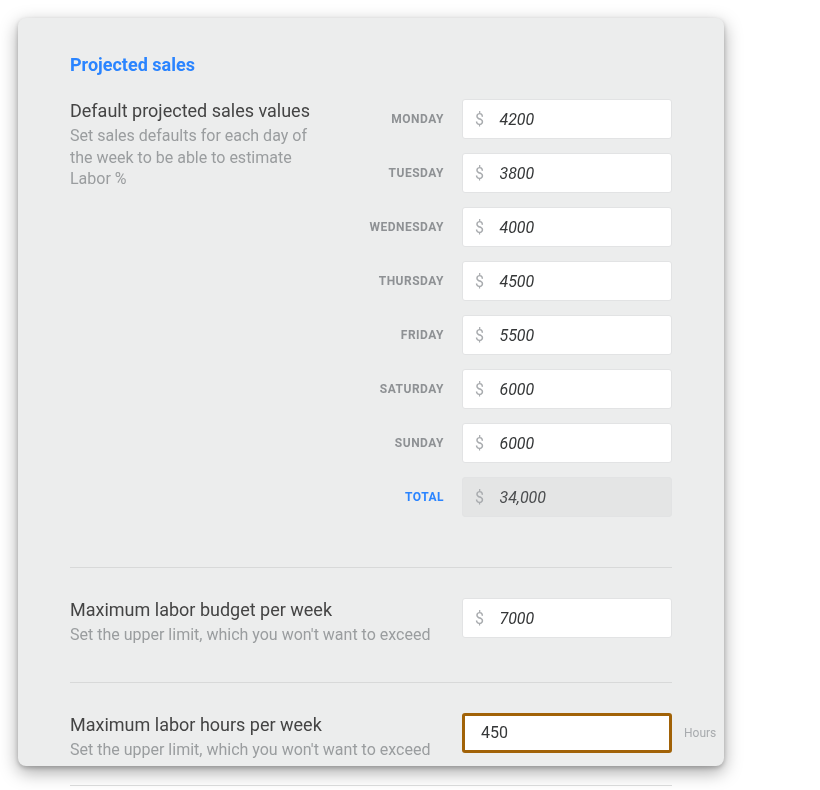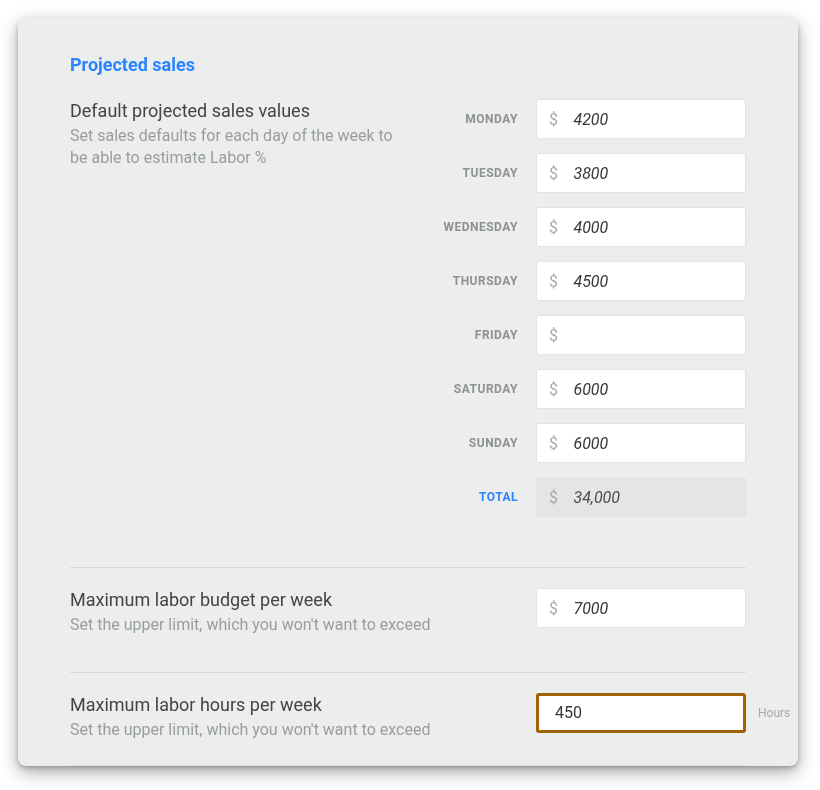--- a/index.html
+++ b/index.html
@@ -5,21 +5,21 @@
   * { box-sizing: border-box; margin: 0; padding: 0; }
   body {
     font-family: -apple-system, BlinkMacSystemFont, "Segoe UI", Roboto, Helvetica, Arial, sans-serif;
     background: #fff;
     width: 820px;
     height: 790px;
     overflow: hidden;
   }
   .panel {
     margin: 18px 2px 22px 18px;
-    width: 780px;
+    width: 706px;
     height: 748px;
     background: #eceded;
     border-radius: 8px;
     box-shadow: 0 6px 18px rgba(0,0,0,.35), 0 2px 4px rgba(0,0,0,.2);
     padding: 36px 52px 30px 52px;
   }
   .section-title {
     color: #2a84ff;
     font-weight: 700;
     font-size: 18px;
@@ -28,21 +28,21 @@
   .row {
     display: flex;
     align-items: flex-start;
     padding-top: 6px;
     padding-bottom: 14px;
     justify-content: flex-end;
   }
   .row-divider {
     border-top: 1px solid #d8d9d9;
     margin-top: 22px;
-    padding-top: 20px;
+    padding-top: 30px;
   }
   .descr {
     flex: 1;
   }
   .descr .title {
     font-size: 18px;
     color: #444;
     line-height: 1.35;
   }
   .descr .sub {
@@ -173,20 +173,21 @@
         <div class="money-input">
           <span class="prefix">$</span>
           <input class="value" type="text" value="4500" style="">
         </div>
       </div>
 
       <div class="day-row">
         <span class="day-label">FRIDAY</span>
         <div class="money-input">
           <span class="prefix">$</span>
+          <input class="value" type="text" value="5500" style="">
         </div>
       </div>
 
       <div class="day-row">
         <span class="day-label">SATURDAY</span>
         <div class="money-input">
           <span class="prefix">$</span>
           <input class="value" type="text" value="6000" style="">
         </div>
       </div>

